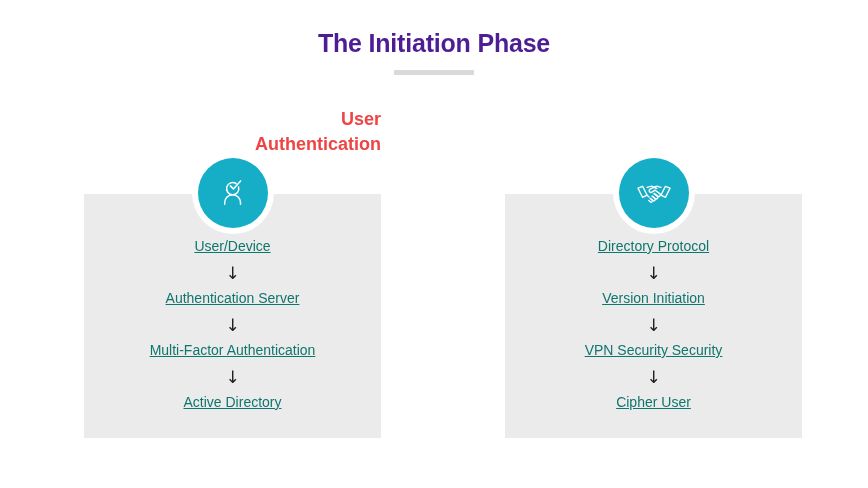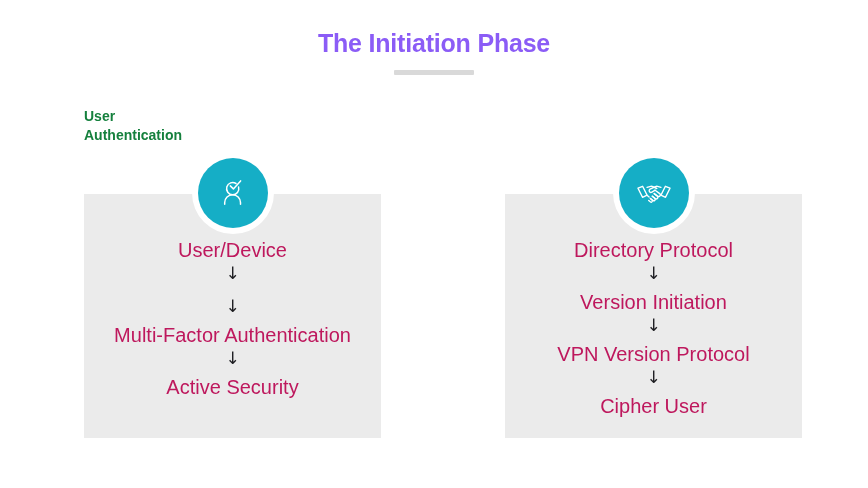--- a/index.html
+++ b/index.html
@@ -19,21 +19,21 @@
   .title-block {
     position: absolute;
     top: 28px;
     left: 0;
     width: 868px;
     text-align: center;
   }
   .page-title {
     font-size: 25px;
     font-weight: bold;
-    color: #8b5cf6;
+    color: #4c1d95;
     letter-spacing: -0.2px;
     line-height: 1.2;
     margin: 0;
   }
   .title-rule {
     width: 80px;
     height: 5px;
     background: #d9d9d9;
     margin: 12px auto 0 auto;
     border-radius: 1px;
@@ -54,24 +54,24 @@
     height: 488px;
   }
   .column.left  { left: 84px; }
   .column.right { left: 505px; }
 
   .column-heading {
     position: absolute;
     top: 107px;
     left: 0;
     width: 297px;
-    text-align: left;
-    font-size: 14px;
+    text-align: right;
+    font-size: 18px;
     font-weight: bold;
-    color: #15803d;
+    color: #ef4444;
     line-height: 1.38;
     white-space: pre-line;
   }
 
   .panel {
     position: absolute;
     top: 194px;
     left: 0;
     width: 297px;
     height: 244px;
@@ -97,24 +97,25 @@
 
   .flow {
     position: absolute;
     top: 238px;
     left: 0;
     width: 297px;
     text-align: center;
     z-index: 2;
   }
   .flow-node {
-    font-size: 20px;
-    color: #be185d;
+    font-size: 14px;
+    color: #0f766e;
     line-height: 1.25;
     height: 19px;
+    text-decoration: underline;
   }
   .flow-arrow {
     font-size: 17px;
     color: #1c1c20;
     line-height: 1;
     height: 33px;
     display: flex;
     align-items: center;
     justify-content: center;
     font-family: "DejaVu Sans", sans-serif;
@@ -146,24 +147,25 @@
           <path d="M16.3 11.9 l3.1 3.0 l7.2 -8.0"></path>
 
           <path d="M10.7 30.2 v-1.6 a7.9 7.9 0 0 1 15.8 0 v1.6"></path>
         </svg>
       </span>
     </div>
 
     <div class="flow">
       <div class="flow-node">User/Device</div>
       <div class="flow-arrow">↓</div>
+      <div class="flow-node">Authentication Server</div>
       <div class="flow-arrow">↓</div>
       <div class="flow-node">Multi-Factor Authentication</div>
       <div class="flow-arrow">↓</div>
-      <div class="flow-node">Active Security</div>
+      <div class="flow-node">Active Directory</div>
     </div>
   </div>
 
   <div class="column right">
 
 
     <div class="panel"></div>
 
     <div class="badge">
       <span>
@@ -185,19 +187,19 @@
           <path d="M13.0 22.2 l2.1 1.8"></path>
         </svg>
       </span>
     </div>
 
     <div class="flow">
       <div class="flow-node">Directory Protocol</div>
       <div class="flow-arrow">↓</div>
       <div class="flow-node">Version Initiation</div>
       <div class="flow-arrow">↓</div>
-      <div class="flow-node">VPN Version Protocol</div>
+      <div class="flow-node">VPN Security Security</div>
       <div class="flow-arrow">↓</div>
       <div class="flow-node">Cipher User</div>
     </div>
   </div>
 
 </div>
 
 </body></html>

